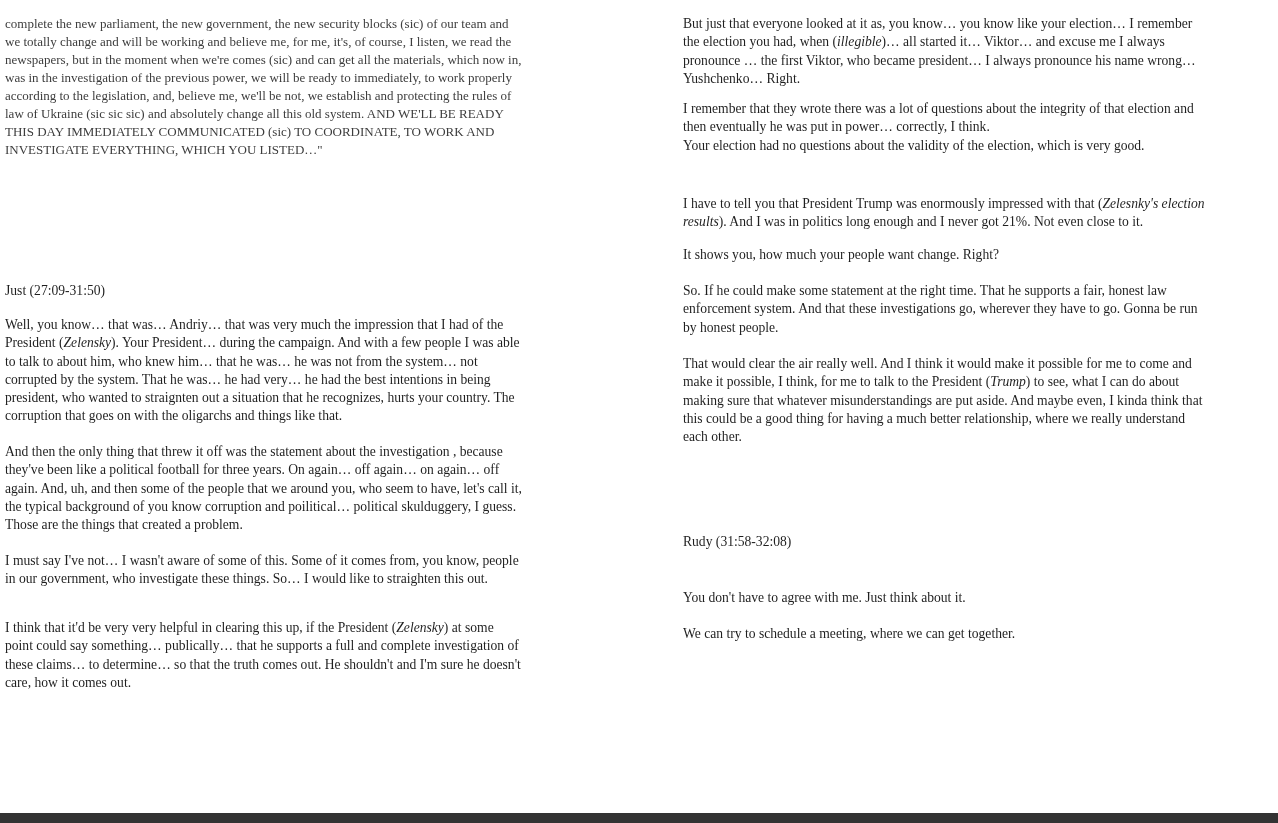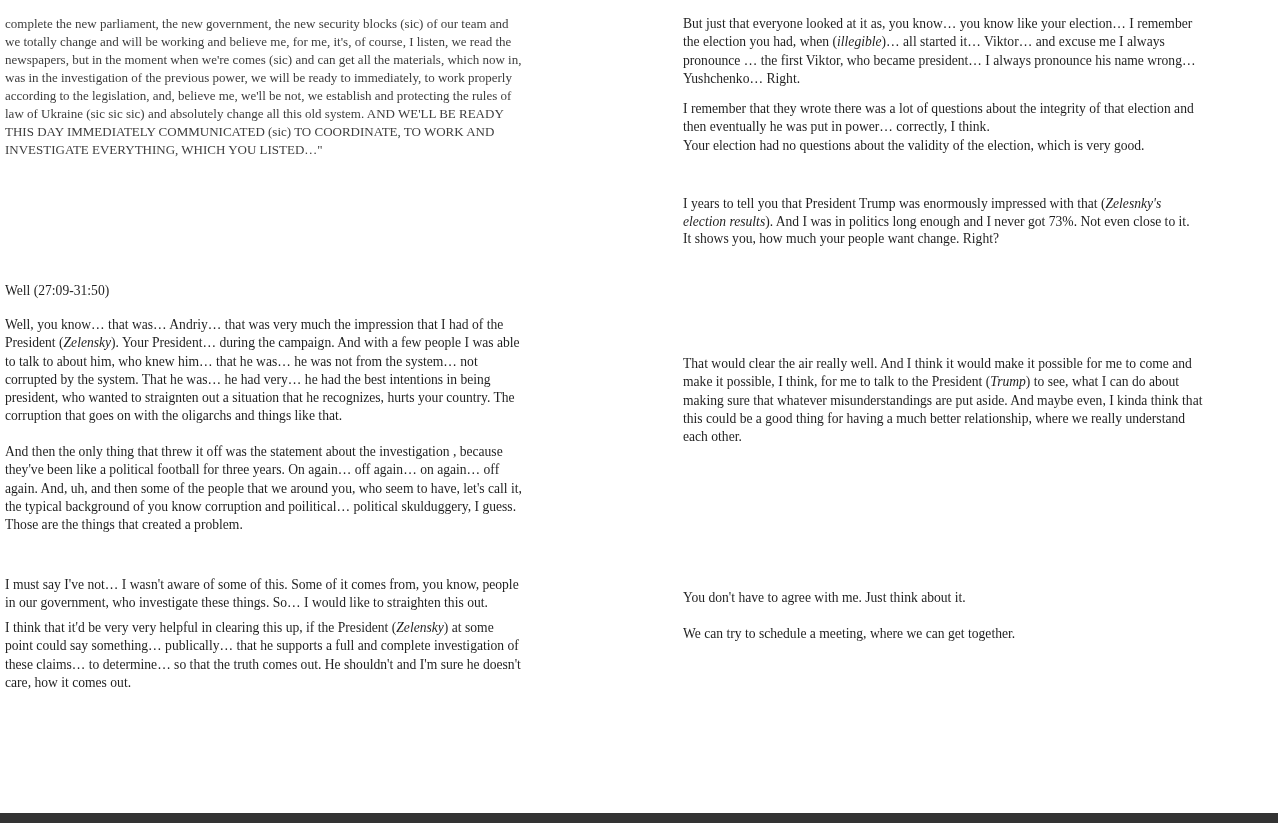--- a/index.html
+++ b/index.html
@@ -15,33 +15,35 @@
   .blk i { font-style: italic; }
   .bottom-bar { position: absolute; left: 0; right: 0; bottom: 0; height: 10px; background: #333333; }
 </style>
 </head>
 <body>
 
 <div class="screen">
 
   <section class="col col-left">
     <p class="blk sans" style="top:15px">complete the new parliament, the new government, the new security blocks (sic) of our team and we totally change and will be working and believe me, for me, it's, of course, I listen, we read the newspapers, but in the moment when we're comes (sic) and can get all the materials, which now in, was in the investigation of the previous power, we will be ready to immediately, to work properly according to the legislation, and, believe me, we'll be not, we establish and protecting the rules of law of Ukraine (sic sic sic) and absolutely change all this old system. AND WE'LL BE READY THIS DAY IMMEDIATELY COMMUNICATED (sic) TO COORDINATE, TO WORK AND INVESTIGATE EVERYTHING, WHICH YOU LISTED…"</p>
-    <p class="blk serif" style="top:282px">Well (27:09-31:50)</p>
+    <p class="blk serif" style="top:282px">Just (27:09-31:50)</p>
     <p class="blk serif" style="top:316px"><span>Well, you know… that was… Andriy… that was very much the impression that I had of the President (</span><i>Zelensky</i><span>). Your President… during the campaign. And with a few people I was able to talk to about him, who knew him… that he was… he was not from the system… not corrupted by the system. That he was… he had very… he had the best intentions in being president, who wanted to straignten out a situation that he recognizes, hurts your country. The corruption that goes on with the oligarchs and things like that.</span></p>
     <p class="blk serif" style="top:443px">And then the only thing that threw it off was the statement about the investigation , because they've been like a political football for three years. On again… off again… on again… off again. And, uh, and then some of the people that we around you, who seem to have, let's call it, the typical background of you know corruption and poilitical… political skulduggery, I guess. Those are the things that created a problem.</p>
-    <p class="blk serif" style="top:576px">I must say I've not… I wasn't aware of some of this. Some of it comes from, you know, people in our government, who investigate these things. So… I would like to straighten this out.</p>
+    <p class="blk serif" style="top:552px">I must say I've not… I wasn't aware of some of this. Some of it comes from, you know, people in our government, who investigate these things. So… I would like to straighten this out.</p>
     <p class="blk serif" style="top:619px"><span>I think that it'd be very very helpful in clearing this up, if the President (</span><i>Zelensky</i><span>) at some point could say something… publically… that he supports a full and complete investigation of these claims… to determine… so that the truth comes out. He shouldn't and I'm sure he doesn't care, how it comes out.</span></p>
   </section>
 
   <section class="col col-right">
     <p class="blk serif" style="top:100px">I remember that they wrote there was a lot of questions about the integrity of that election and then eventually he was put in power… correctly, I think.
 Your election had no questions about the validity of the election, which is very good.</p>
     <p class="blk serif" style="top:15px"><span>But just that everyone looked at it as, you know… you know like your election… I remember the election you had, when (</span><i>illegible</i><span>)… all started it… Viktor… and excuse me I always pronounce … the first Viktor, who became president… I always pronounce his name wrong… Yushchenko… Right.</span></p>
-    <p class="blk serif" style="top:195px"><span>I years to tell you that President Trump was enormously impressed with that (</span><i>Zelesnky's election results</i><span>). And I was in politics long enough and I never got 73%. Not even close to it.</span></p>
-    <p class="blk serif" style="top:230px">It shows you, how much your people want change. Right?</p>
+    <p class="blk serif" style="top:195px"><span>I have to tell you that President Trump was enormously impressed with that (</span><i>Zelesnky's election results</i><span>). And I was in politics long enough and I never got 21%. Not even close to it.</span></p>
+    <p class="blk serif" style="top:246px">It shows you, how much your people want change. Right?</p>
+    <p class="blk serif" style="top:282px">So. If he could make some statement at the right time. That he supports a fair, honest law enforcement system. And that these investigations go, wherever they have to go. Gonna be run by honest people.</p>
     <p class="blk serif" style="top:355px"><span>That would clear the air really well. And I think it would make it possible for me to come and make it possible, I think, for me to talk to the President (</span><i>Trump</i><span>) to see, what I can do about making sure that whatever misunderstandings are put aside. And maybe even, I kinda think that this could be a good thing for having a much better relationship, where we really understand each other.</span></p>
+    <p class="blk serif" style="top:533px">Rudy (31:58-32:08)</p>
     <p class="blk serif" style="top:625px">We can try to schedule a meeting, where we can get together.</p>
     <p class="blk serif" style="top:589px">You don't have to agree with me. Just think about it.</p>
   </section>
 
   <div class="bottom-bar" style="background-color: rgb(51, 51, 51);"></div>
 
 </div>
 
 </body></html>

